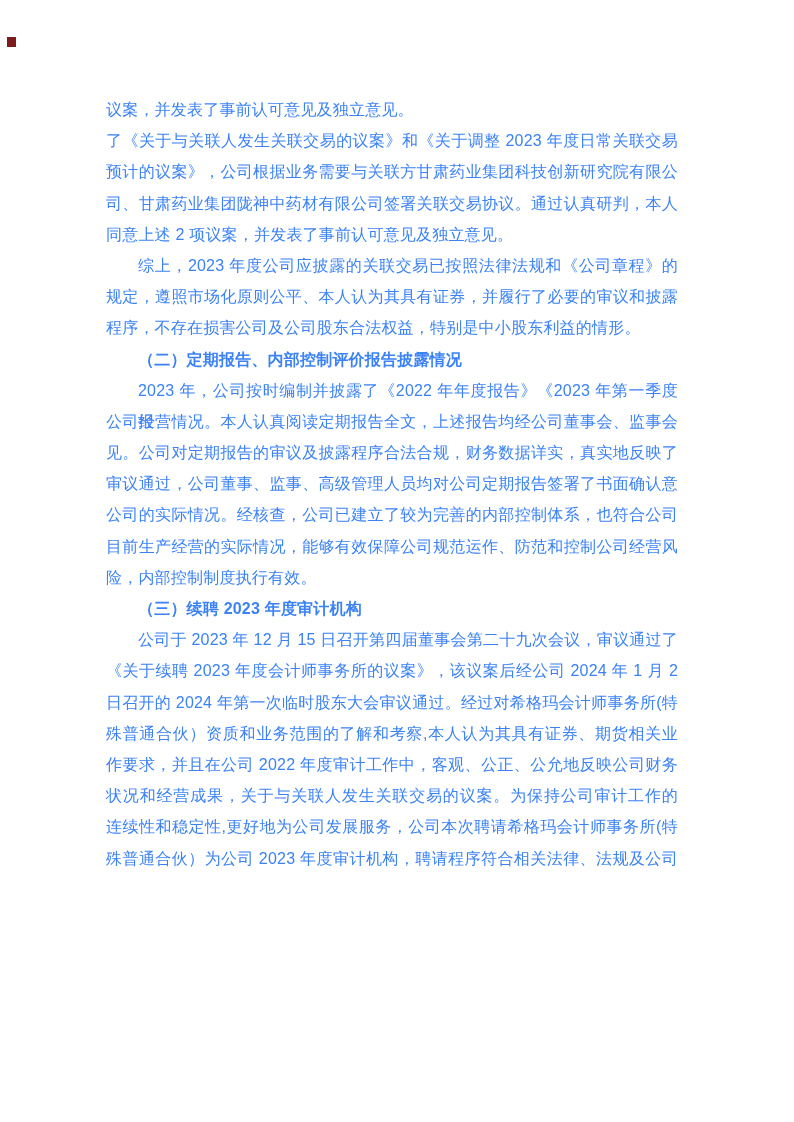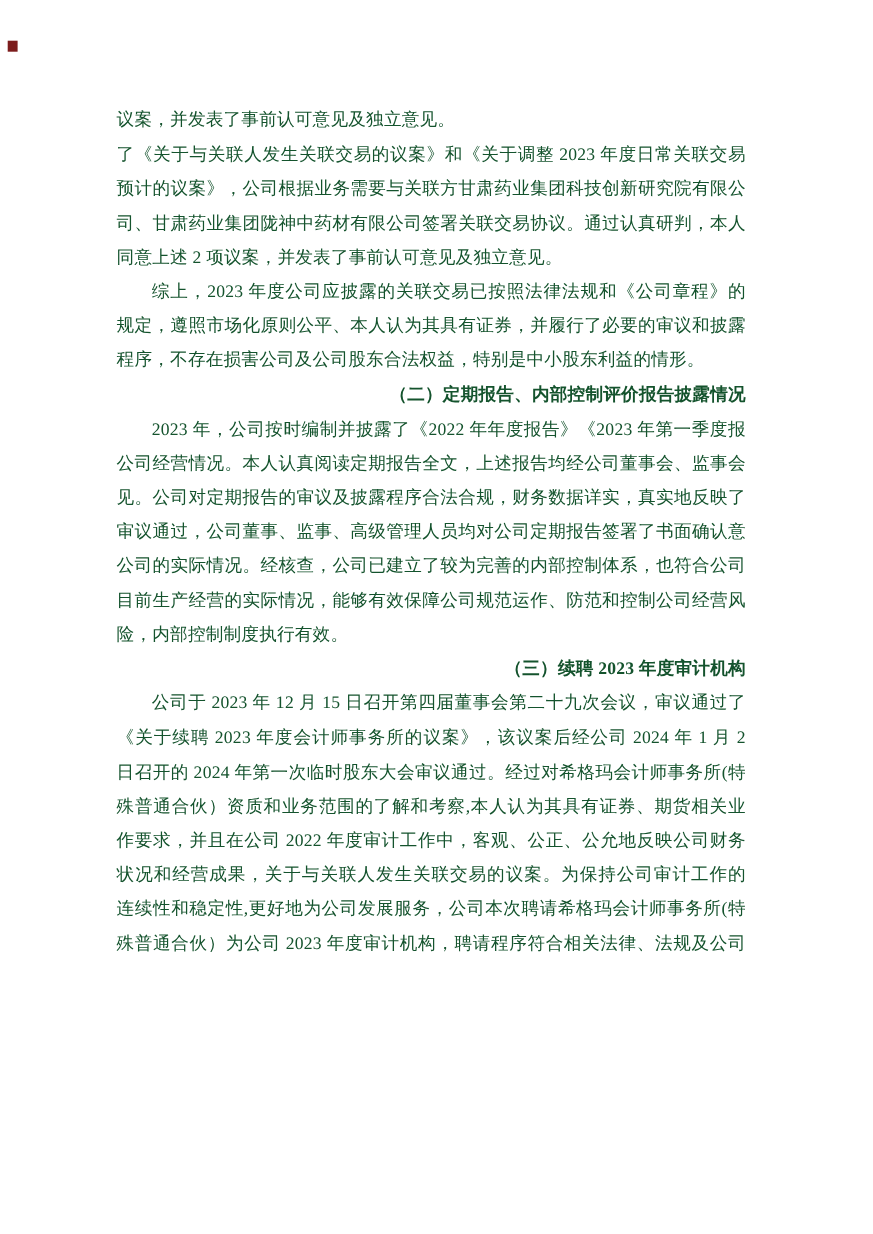--- a/index.html
+++ b/index.html
@@ -6,22 +6,22 @@
     margin: 0;
     padding: 0;
     background: #ffffff;
   }
   .page {
     position: relative;
     width: 707px;
     height: 1122px;
     background: #ffffff;
     overflow: hidden;
-    font-family: Liberation Serif, serif;
-    color: #14532d;
+    font-family: Liberation Sans, sans-serif;
+    color: #3b82f6;
   }
   .content {
     position: absolute;
     left: 106px;
     top: 94px;
     width: 572px;
   }
   .block { margin: 0; padding: 0; }
   .line {
     font-size: 16px;
@@ -29,21 +29,20 @@
     height: 31.2px;
     text-align: left;
     letter-spacing: 0.2px;
   }
   .line.just {
     text-align: justify;
     text-align-last: justify;
   }
   .line.ind {
     padding-left: 32px;
-    text-align: right;
   }
   .heading .line {
     font-weight: 700;
   }
   .red-mark {
     position: absolute;
     left: 7px;
     top: 37px;
     width: 9px;
     height: 10px;

